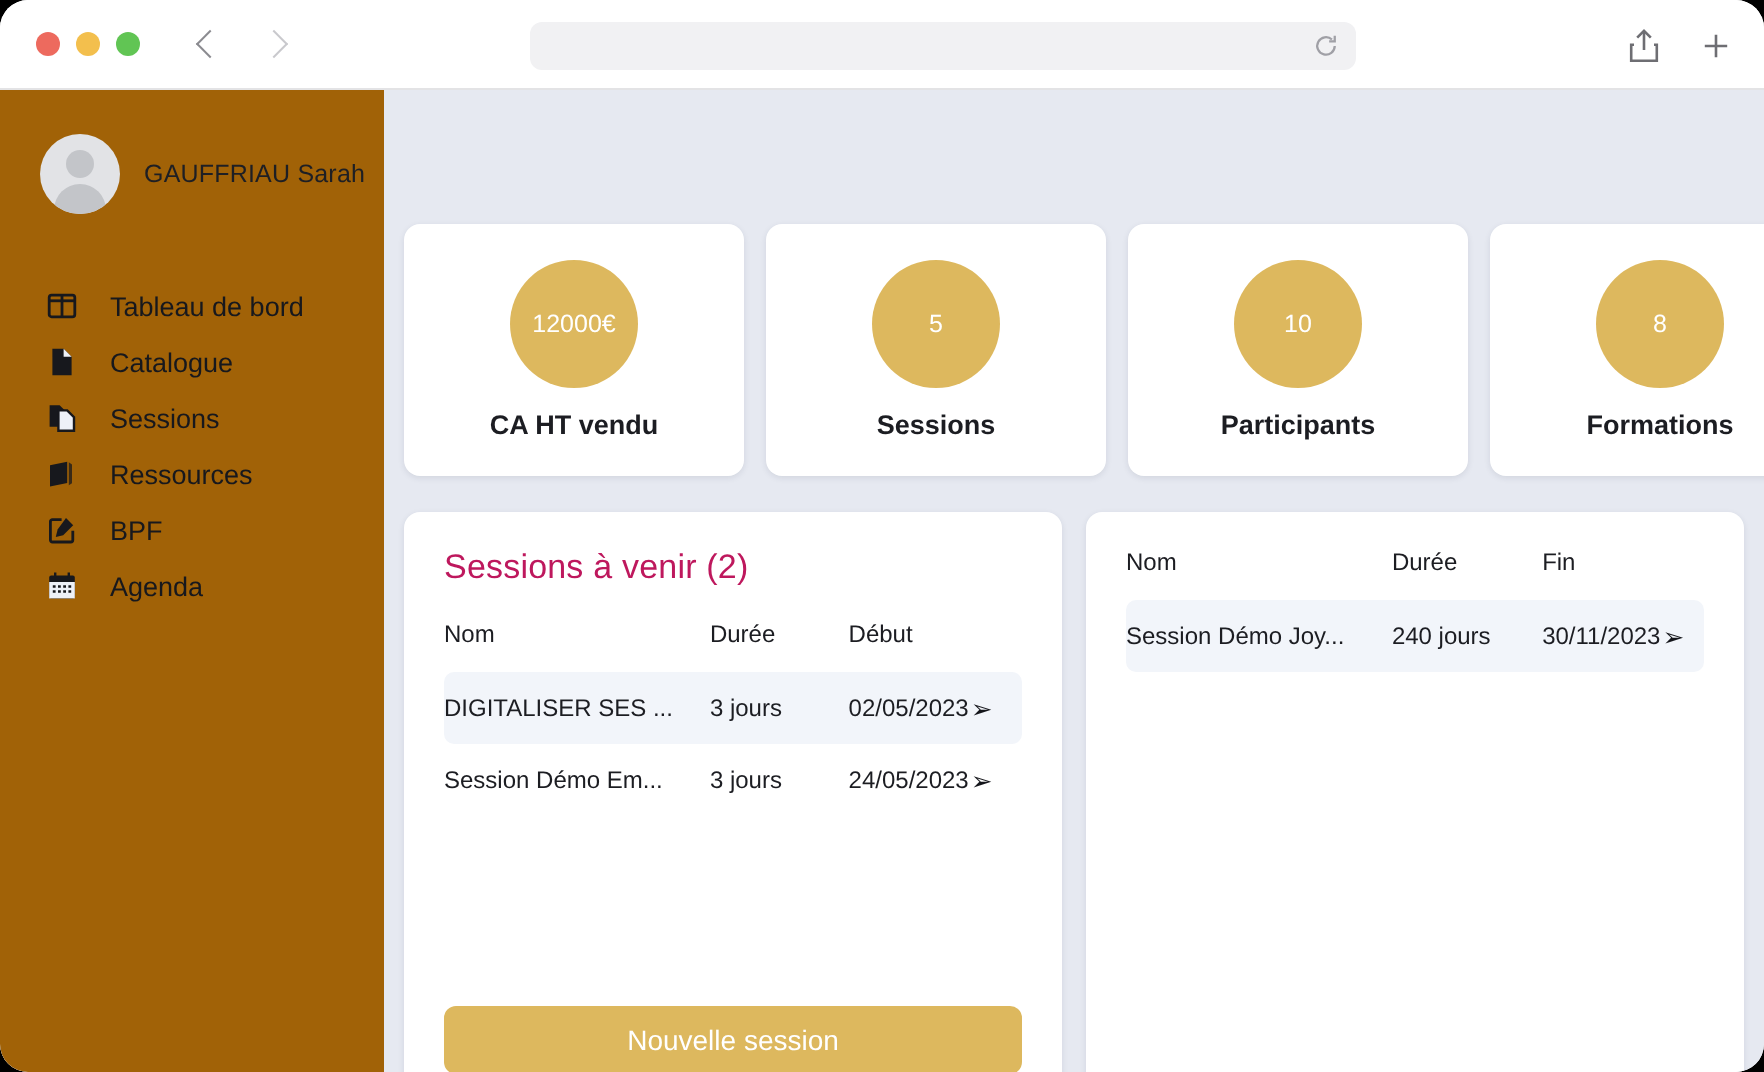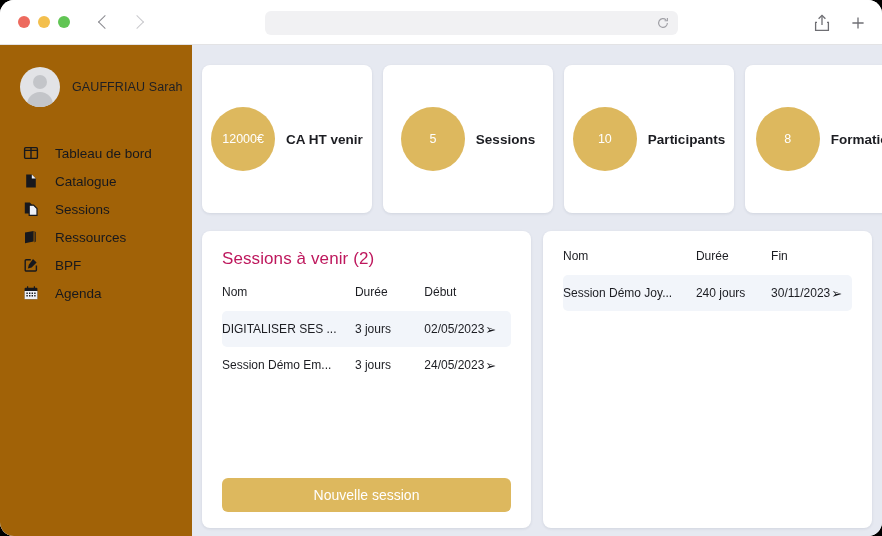--- a/index.html
+++ b/index.html
@@ -133,27 +133,28 @@
     overflow: hidden;
   }
 
   .stats {
     display: flex;
     gap: 11px;
     margin-bottom: 18px;
   }
   .stat-card {
     width: 170px; flex: 0 0 170px;
-    height: 148px;
+    height: 126px;
     background: #ffffff;
     border-radius: 8px;
     box-shadow: 0 1px 3px rgba(30,40,70,.10);
-    display: flex; flex-direction: row;
+    display: flex; flex-direction: column;
     align-items: center; justify-content: center;
     gap: 11px;
+    margin-top: 47px;
   }
   .stat-circle {
     width: 64px; height: 64px; border-radius: 50%;
     background: #ddb85e;
     display: flex; align-items: center; justify-content: center;
     color: #ffffff; font-size: 12.5px;
   }
   .stat-label { font-size: 13.5px; color: #1c1d22; font-weight: 600; }
 
   .panels { display: flex; gap: 12px; }
@@ -341,21 +342,21 @@
 
       </div>
     </div>
 
     <div class="content">
 
       <div class="stats">
 
         <div class="stat-card">
           <div class="stat-circle">12000€</div>
-          <div class="stat-label">CA HT venir</div>
+          <div class="stat-label">CA HT vendu</div>
         </div>
 
         <div class="stat-card">
           <div class="stat-circle">5</div>
           <div class="stat-label">Sessions</div>
         </div>
 
         <div class="stat-card">
           <div class="stat-circle">10</div>
           <div class="stat-label">Participants</div>

